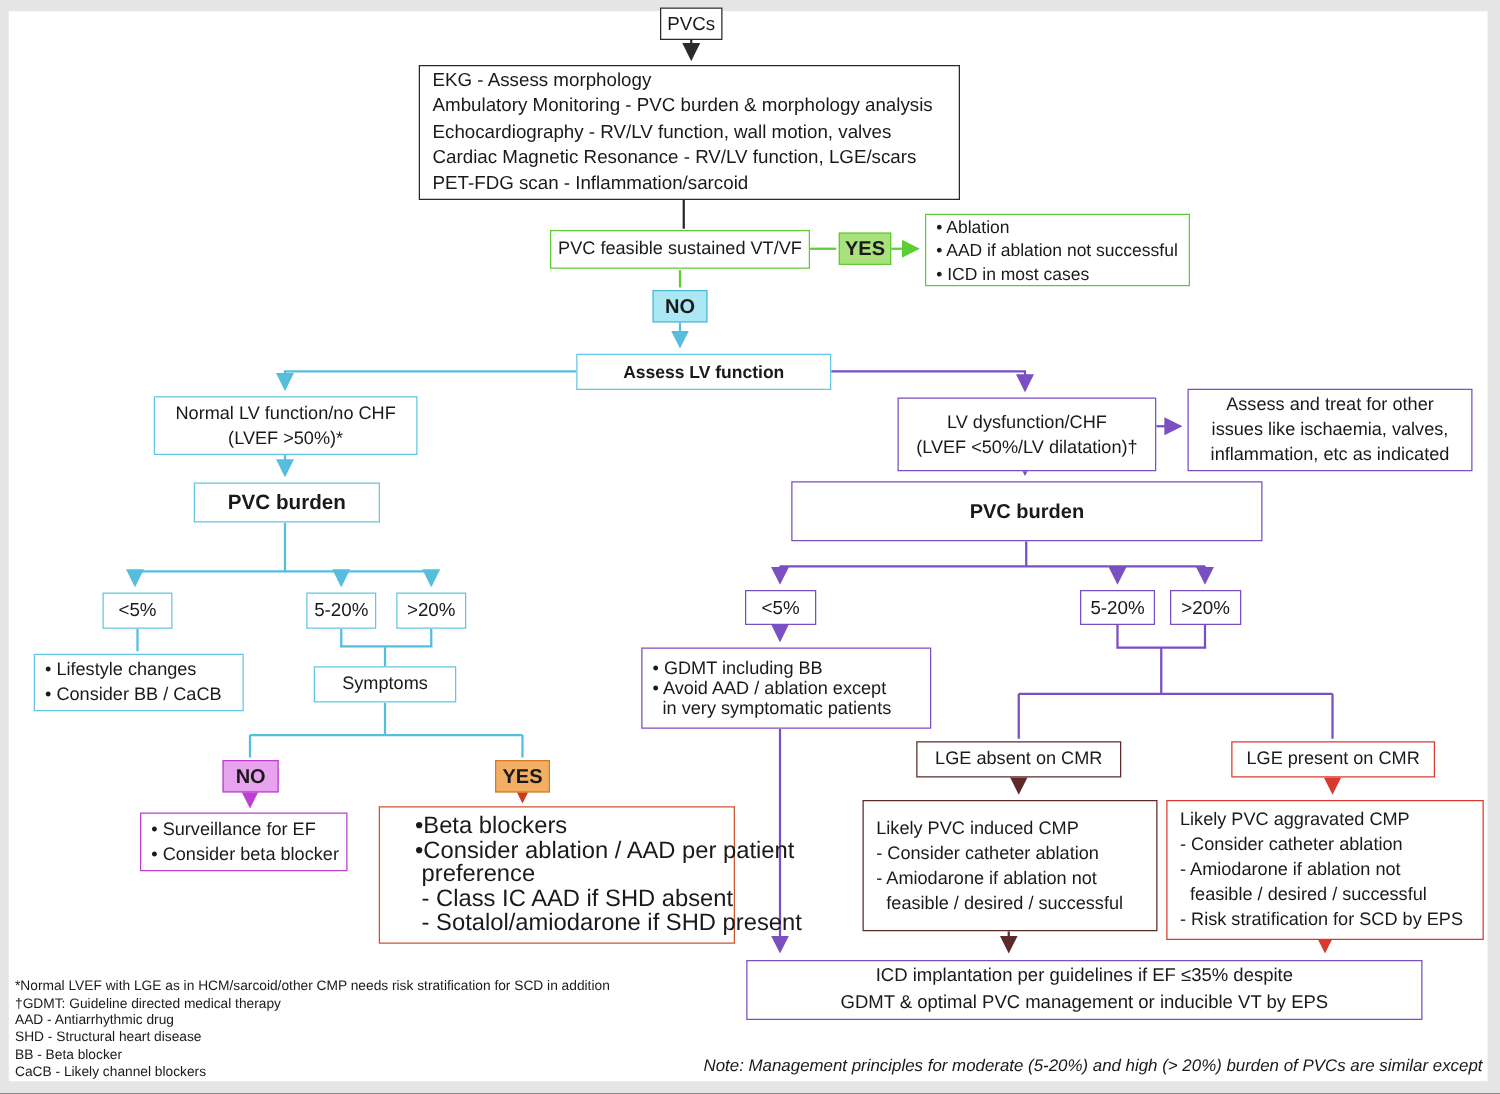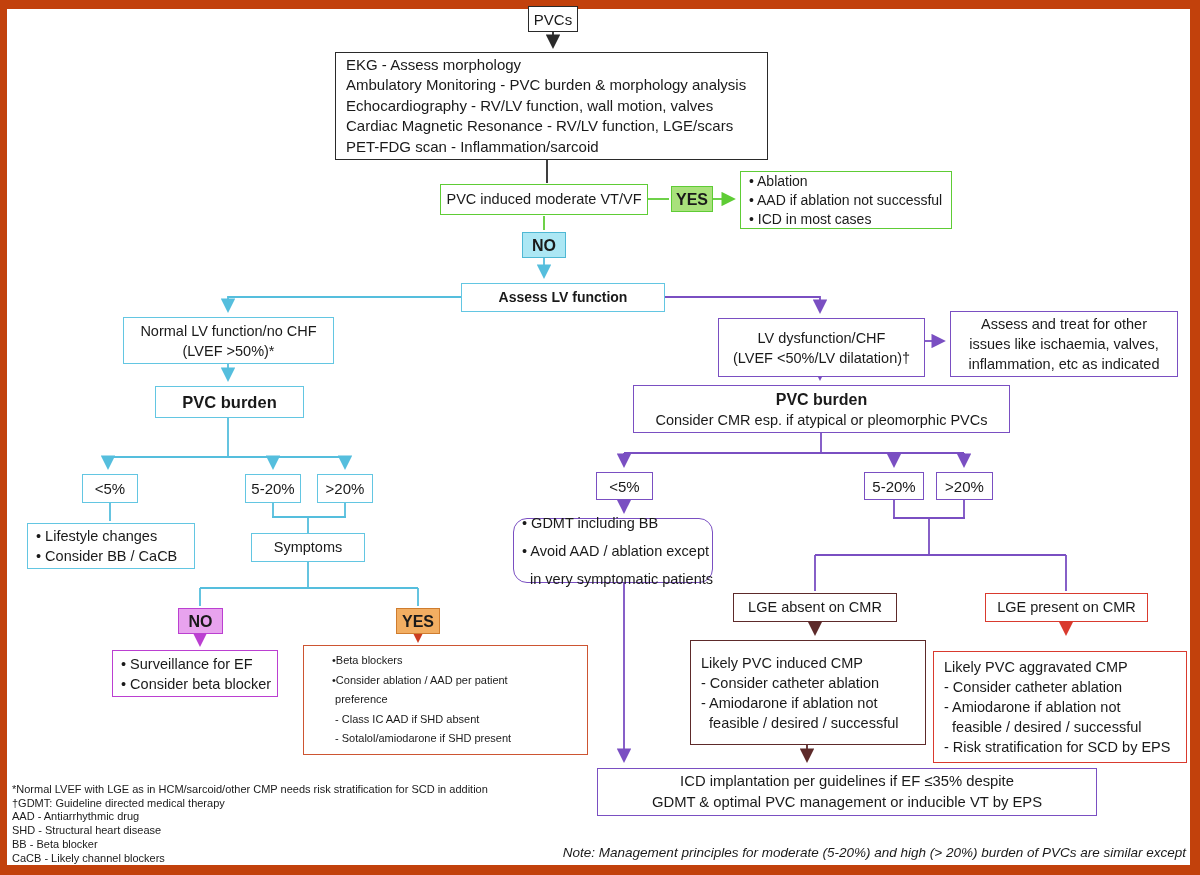--- a/index.html
+++ b/index.html
@@ -1,16 +1,16 @@
 <!DOCTYPE html>
 <html><head>
 <meta charset="utf-8">
 <style>
   html,body{margin:0;padding:0;background:#000;}
-  .frame{position:relative;width:1200px;height:875px;background:#c2410c;overflow:hidden;
+  .frame{position:relative;width:1200px;height:875px;background:#e5e5e5;overflow:hidden;
          font-family:"Liberation Sans","DejaVu Sans",sans-serif;color:#1a1a1a;}
   .canvas{position:absolute;left:7px;top:9px;width:1183px;height:856px;background:#ffffff;}
   svg.wires{position:absolute;left:0;top:0;width:1200px;height:875px;z-index:1;}
   .box{position:absolute;z-index:2;background:#fff;border:1.6px solid #999;
        display:flex;align-items:center;justify-content:center;text-align:center;
        font-size:14.5px;line-height:19px;box-sizing:border-box;}
   .left{justify-content:flex-start;text-align:left;padding:2px 8px;}
   .pre{white-space:pre;}
   .pill{font-weight:bold;font-size:16px;}
   .bold{font-weight:bold;}
@@ -125,21 +125,21 @@
   </svg>
 
   <div class="box c-black" style="left:528px;top:6px;width:50px;height:26px;font-size:15px;">PVCs</div>
 
   <div class="box c-black left pre" style="left:335px;top:52px;width:433px;height:108px;font-size:15px;line-height:20.4px;padding:4px 10px;">EKG - Assess morphology
 Ambulatory Monitoring - PVC burden &amp; morphology analysis
 Echocardiography - RV/LV function, wall motion, valves
 Cardiac Magnetic Resonance - RV/LV function, LGE/scars
 PET-FDG scan - Inflammation/sarcoid</div>
 
-  <div class="box c-green" style="left:440px;top:184px;width:208px;height:31px;">PVC induced moderate VT/VF</div>
+  <div class="box c-green" style="left:440px;top:184px;width:208px;height:31px;">PVC feasible sustained VT/VF</div>
 
   <div class="box pill c-green f-green" style="left:671px;top:186px;width:42px;height:26px;">YES</div>
 
   <div class="box c-green left pre" style="left:740px;top:171px;width:212px;height:58px;font-size:14px;">• Ablation
 • AAD if ablation not successful
 • ICD in most cases</div>
 
   <div class="box pill c-cyan f-cyan" style="left:522px;top:232px;width:44px;height:26px;border-color:#4fb8d4;">NO</div>
 
   <div class="box c-cyan bold" style="left:461px;top:283px;width:204px;height:29px;font-size:14px;">Assess LV function</div>
@@ -157,61 +157,60 @@
 • Consider BB / CaCB</div>
 
   <div class="box c-cyan" style="left:251px;top:533px;width:114px;height:29px;">Symptoms</div>
 
   <div class="box pill c-magenta f-magenta" style="left:178px;top:608px;width:45px;height:26px;">NO</div>
   <div class="box pill f-orange" style="left:396px;top:608px;width:44px;height:26px;border-color:#cf7c2e;">YES</div>
 
   <div class="box c-magenta left pre" style="left:112px;top:650px;width:166px;height:47px;line-height:20px;">• Surveillance for EF
 • Consider beta blocker</div>
 
-  <div class="box c-redorange left pre" style="left:303px;top:645px;width:285px;height:110px;font-size:11px;line-height:19.6px;padding-left:28px;">•Beta blockers
+  <div class="box c-redorange left pre" style="left:303px;top:645px;width:285px;height:110px;font-size:19px;line-height:19.6px;padding-left:28px;">•Beta blockers
 •Consider ablation / AAD per patient
  preference
  - Class IC AAD if SHD absent
  - Sotalol/amiodarone if SHD present</div>
 
   <div class="box c-purple pre" style="left:718px;top:318px;width:207px;height:59px;line-height:20px;">LV dysfunction/CHF
 (LVEF &lt;50%/LV dilatation)†</div>
 
   <div class="box c-purple pre" style="left:950px;top:311px;width:228px;height:66px;line-height:20px;">Assess and treat for other
 issues like ischaemia, valves,
 inflammation, etc as indicated</div>
 
   <div class="box c-purple stack" style="left:633px;top:385px;width:377px;height:48px;">
     <span class="title-line">PVC burden</span>
-    <span class="sub-line">Consider CMR esp. if atypical or pleomorphic PVCs</span>
   </div>
 
   <div class="box c-purple" style="left:596px;top:472px;width:57px;height:28px;font-size:15px;">&lt;5%</div>
   <div class="box c-purple" style="left:864px;top:472px;width:60px;height:28px;font-size:15px;">5-20%</div>
   <div class="box c-purple" style="left:936px;top:472px;width:57px;height:28px;font-size:15px;">&gt;20%</div>
 
-  <div class="box c-purple left pre" style="left:513px;top:518px;width:200px;height:65px;line-height:28px;border-radius:14px;">• GDMT including BB
+  <div class="box c-purple left pre" style="left:513px;top:518px;width:232px;height:65px;line-height:16px;">• GDMT including BB
 • Avoid AAD / ablation except
   in very symptomatic patients</div>
 
   <div class="box c-darkred" style="left:733px;top:593px;width:164px;height:29px;">LGE absent on CMR</div>
   <div class="box c-red" style="left:985px;top:593px;width:163px;height:29px;">LGE present on CMR</div>
 
   <div class="box c-darkred left pre" style="left:690px;top:640px;width:236px;height:105px;line-height:20px;padding:2px 10px;">Likely PVC induced CMP
 - Consider catheter ablation
 - Amiodarone if ablation not
   feasible / desired / successful</div>
 
-  <div class="box c-red left pre" style="left:933px;top:640px;width:254px;height:112px;line-height:20px;padding:18px 10px;margin-top:11px;">Likely PVC aggravated CMP
+  <div class="box c-red left pre" style="left:933px;top:640px;width:254px;height:112px;line-height:20px;padding:18px 10px;">Likely PVC aggravated CMP
 - Consider catheter ablation
 - Amiodarone if ablation not
   feasible / desired / successful
 - Risk stratification for SCD by EPS</div>
 
-  <div class="box c-purple pre" style="left:597px;top:768px;width:500px;height:48px;font-size:14.8px;line-height:21px;">ICD implantation per guidelines if EF ≤35% despite
+  <div class="box c-purple pre" style="left:597px;top:768px;width:541px;height:48px;font-size:14.8px;line-height:21px;">ICD implantation per guidelines if EF ≤35% despite
 GDMT &amp; optimal PVC management or inducible VT by EPS</div>
 
   <div class="footnotes">
     <div>*Normal LVEF with LGE as in HCM/sarcoid/other CMP needs risk stratification for SCD in addition</div>
     <div>†GDMT: Guideline directed medical therapy</div>
     <div>AAD - Antiarrhythmic drug</div>
     <div>SHD - Structural heart disease</div>
     <div>BB - Beta blocker</div>
     <div>CaCB - Likely channel blockers</div>
   </div>

